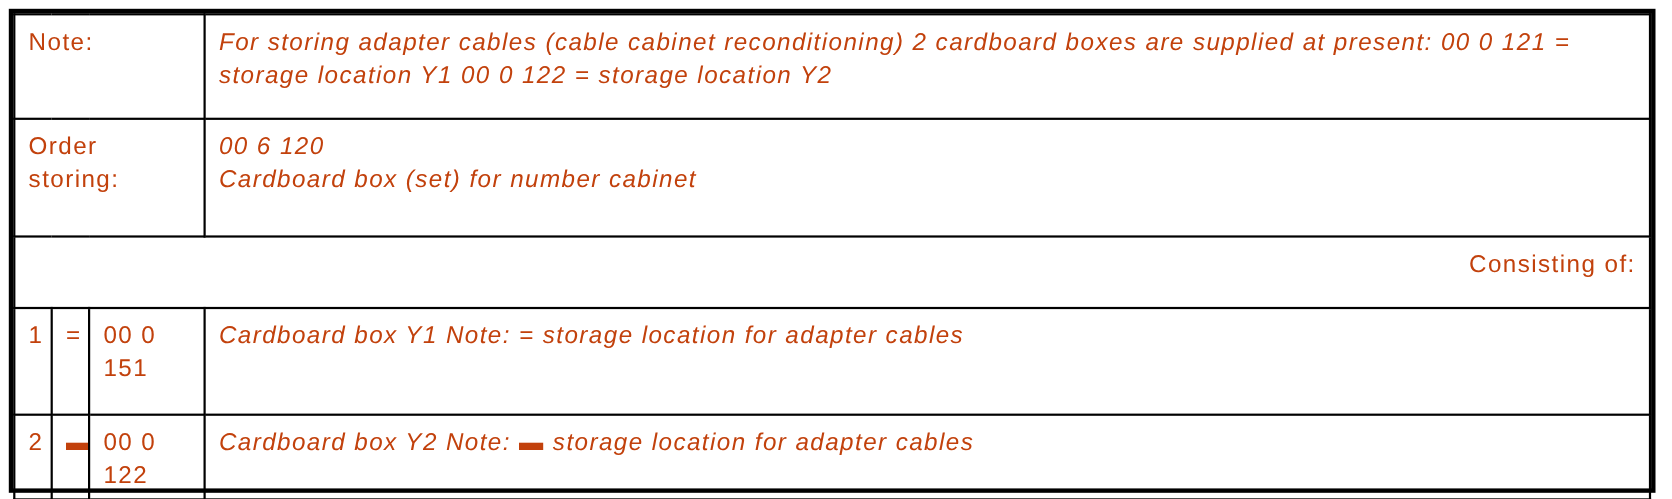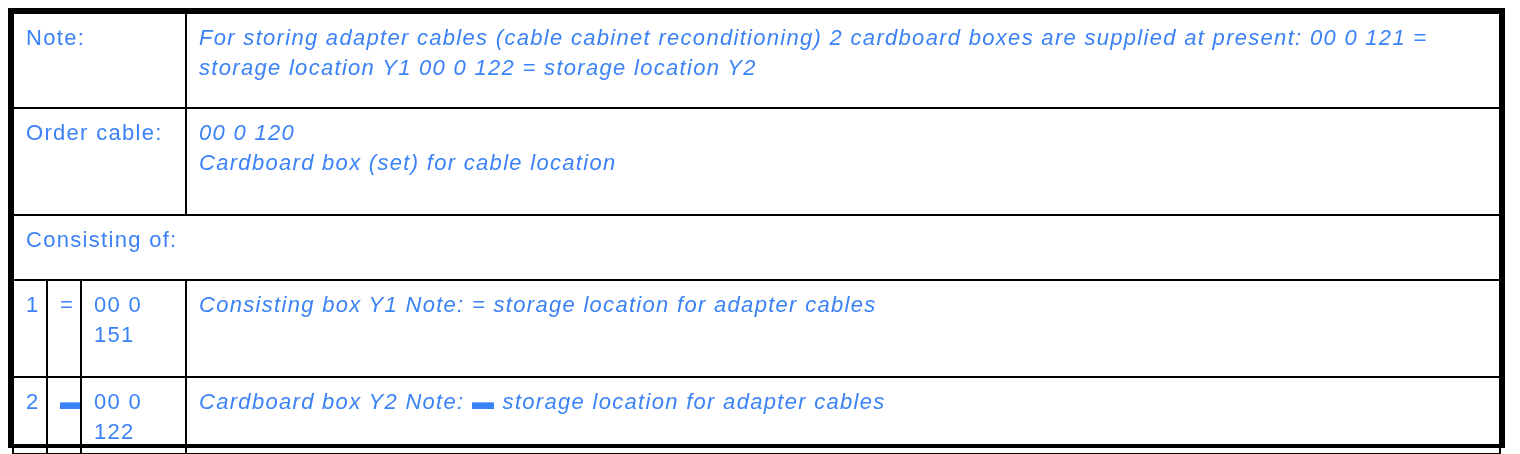--- a/index.html
+++ b/index.html
@@ -9,21 +9,21 @@
   }
   .canvas {
     position: relative;
     width: 1520px;
     height: 454px;
     background: #ffffff;
     font-family: "Liberation Sans", "DejaVu Sans", sans-serif;
     font-size: 22px;
     line-height: 30px;
     letter-spacing: 1.3px;
-    color: #3b82f6;
+    color: #c2410c;
   }
   .table-wrap {
     position: absolute;
     left: 8px;
     top: 8px;
     width: 1497px;
     height: 440px;
     box-sizing: border-box;
     border: 4px solid #000000;
     background: #ffffff;
@@ -51,20 +51,21 @@
   tr.r-order   td { height: 90px; }
   tr.r-section td { height: 48px; }
   tr.r-item1   td { height: 80px; }
   tr.r-item2   td { height: auto; }
   
   td.label {
     padding-right: 22px; 
   }
   td.section {
     padding-left: 10px;
+    text-align: right;
   }
   
   td.cell-idx, td.cell-sym {
     padding-left: 6px;
     padding-right: 4px;
   }
   td.cell-num {
     padding-left: 6px;
     padding-right: 16px; 
   }
@@ -87,36 +88,36 @@
       </colgroup>
 
       <tbody>
           <tr class="r-note">
         <td colspan="3" class="label">Note:</td>
         <td class="content">For storing adapter cables (cable cabinet reconditioning) 2 cardboard boxes are supplied at present: 00 0 121 = storage location Y1 00 0 122 = storage location Y2</td>
       </tr>
 
 
       <tr class="r-order">
-        <td colspan="3" class="label">Order cable:</td>
+        <td colspan="3" class="label">Order storing:</td>
         <td class="content">
-          <div>00 0 120</div>
-          <div>Cardboard box (set) for cable location</div>
+          <div>00 6 120</div>
+          <div>Cardboard box (set) for number cabinet</div>
         </td>
       </tr>
 
       <tr class="r-section">
         <td colspan="4" class="section">Consisting of:</td>
       </tr>
 
       <tr class="r-item1">
         <td class="cell-idx">1</td>
         <td class="cell-sym">=</td>
         <td class="cell-num">00 0 151</td>
-        <td class="cell-desc">Consisting box Y1 Note: = storage location for adapter cables</td>
+        <td class="cell-desc">Cardboard box Y1 Note: = storage location for adapter cables</td>
       </tr>
 
       <tr class="r-item2">
         <td class="cell-idx">2</td>
         <td class="cell-sym">▬</td>
         <td class="cell-num">00 0 122</td>
         <td class="cell-desc">Cardboard box Y2 Note: ▬ storage location for adapter cables</td>
       </tr>
     </tbody>
       </table>

